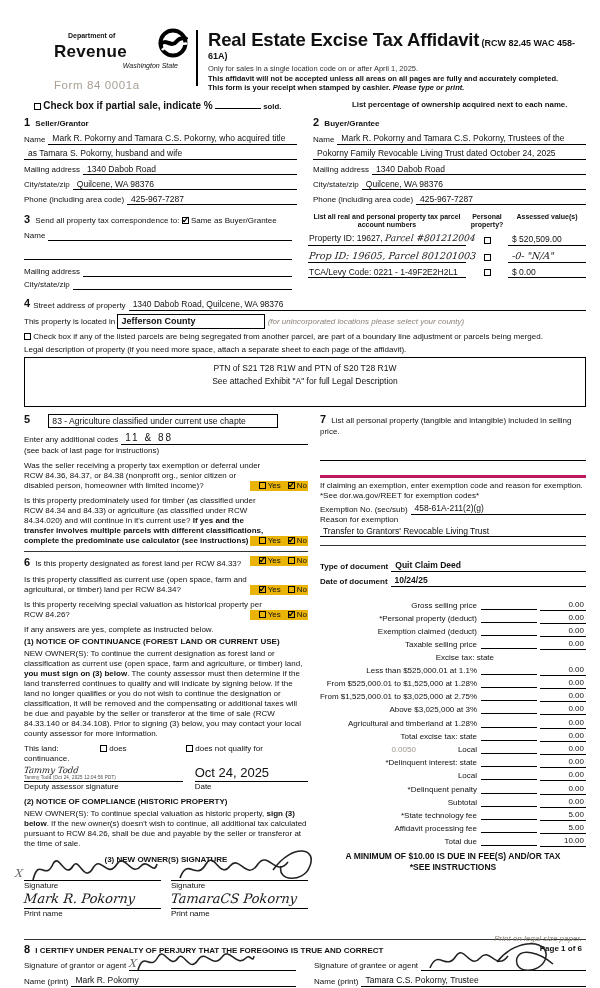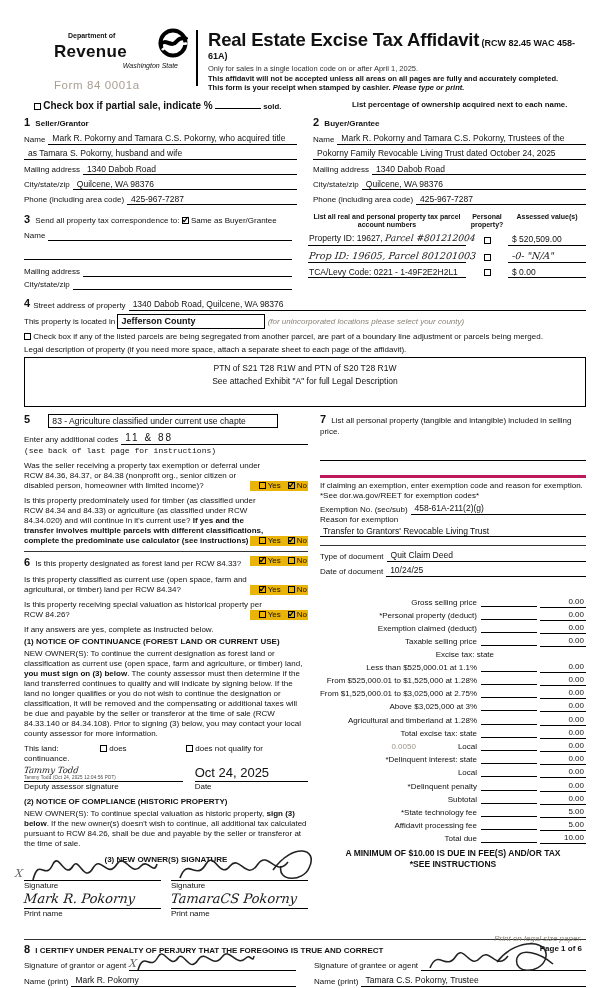--- a/index.html
+++ b/index.html
@@ -246,21 +246,21 @@
 
     <div class="midleft">
       <div>
         <span class="secnum" style="margin-right:16px;">5</span>
         <span class="dropdown">83 - Agriculture classified under current use chapte</span>
       </div>
       <div class="frow">
           <span class="lbl">Enter any additional codes</span>
         <span class="uline fill" style="letter-spacing:2px;font-size:10px;">11 &amp; 88</span>
         </div>
-      <div style="margin-top:1px;font-family:Liberation Mono, monospace;">(see back of last page for instructions)</div>
+      <div style="margin-top:1px;">(see back of last page for instructions)</div>
 
       <div class="qwrap">
         <div class="qtext">Was the seller receiving a property tax exemption or deferral under RCW 84.36, 84.37, or 84.38 (nonprofit org., senior citizen or disabled person, homeowner with limited income)?</div>
         <span class="yn"><span class="cb"></span><span class="cbl">Yes</span><span class="cb checked"></span><span class="cbl">No</span></span>
       </div>
       <div class="qwrap">
         <div class="qtext"><span>Is this property predominately used for timber (as classified under RCW 84.34 and 84.33) or agriculture (as classified under RCW 84.34.020) and will continue in it's current use? </span><span class="b">If yes and the transfer involves multiple parcels with different classifications, complete the predominate use calculator (see instructions)</span></div>
         <span class="yn"><span class="cb"></span><span class="cbl">Yes</span><span class="cb checked"></span><span class="cbl">No</span></span>
       </div>
 
@@ -341,31 +341,31 @@
       <div class="uline" style="height:24px;"></div>
       <div style="border-top:3px solid #be185d; margin-top:14px; padding-top:3px;">
         <div>If claiming an exemption, enter exemption code and reason for exemption. *See dor.wa.gov/REET for exemption codes*</div>
         <div class="frow" style="margin-top:2px;">
             <span class="lbl">Exemption No. (sec/sub)</span>
           <span class="uline fill typed">458-61A-211(2)(g)</span>
           </div>
         <div>Reason for exemption</div>
         <div class="uline typed" style="margin-top:1px; padding-left:3px;">Transfer to Grantors' Revocable Living Trust</div>
       </div>
-      <div style="border-top:1px solid #333; margin-top:8px; padding-top:4px;">
+      <div style="border-top:1px solid #333; margin-top:8px; padding-top:14px;font-weight:bold;">
         <div class="frow" style="margin-top:0;">
             <span class="lbl">Type of document</span>
           <span class="uline fill typed">Quit Claim Deed</span>
           </div>
         <div class="frow">
             <span class="lbl">Date of document</span>
           <span class="uline fill typed">10/24/25</span>
           </div>
       </div>
-      <div style="margin-top:20px;">
+      <div style="margin-top:13px;">
           <div class="fee-row">
             <span class="fee-label">Gross selling price</span>
             <span class="fee-leader"></span>
             <span class="fee-value">0.00</span>
           </div>
           <div class="fee-row">
             <span class="fee-label">*Personal property (deduct)</span>
             <span class="fee-leader"></span>
             <span class="fee-value">0.00</span>
           </div>

